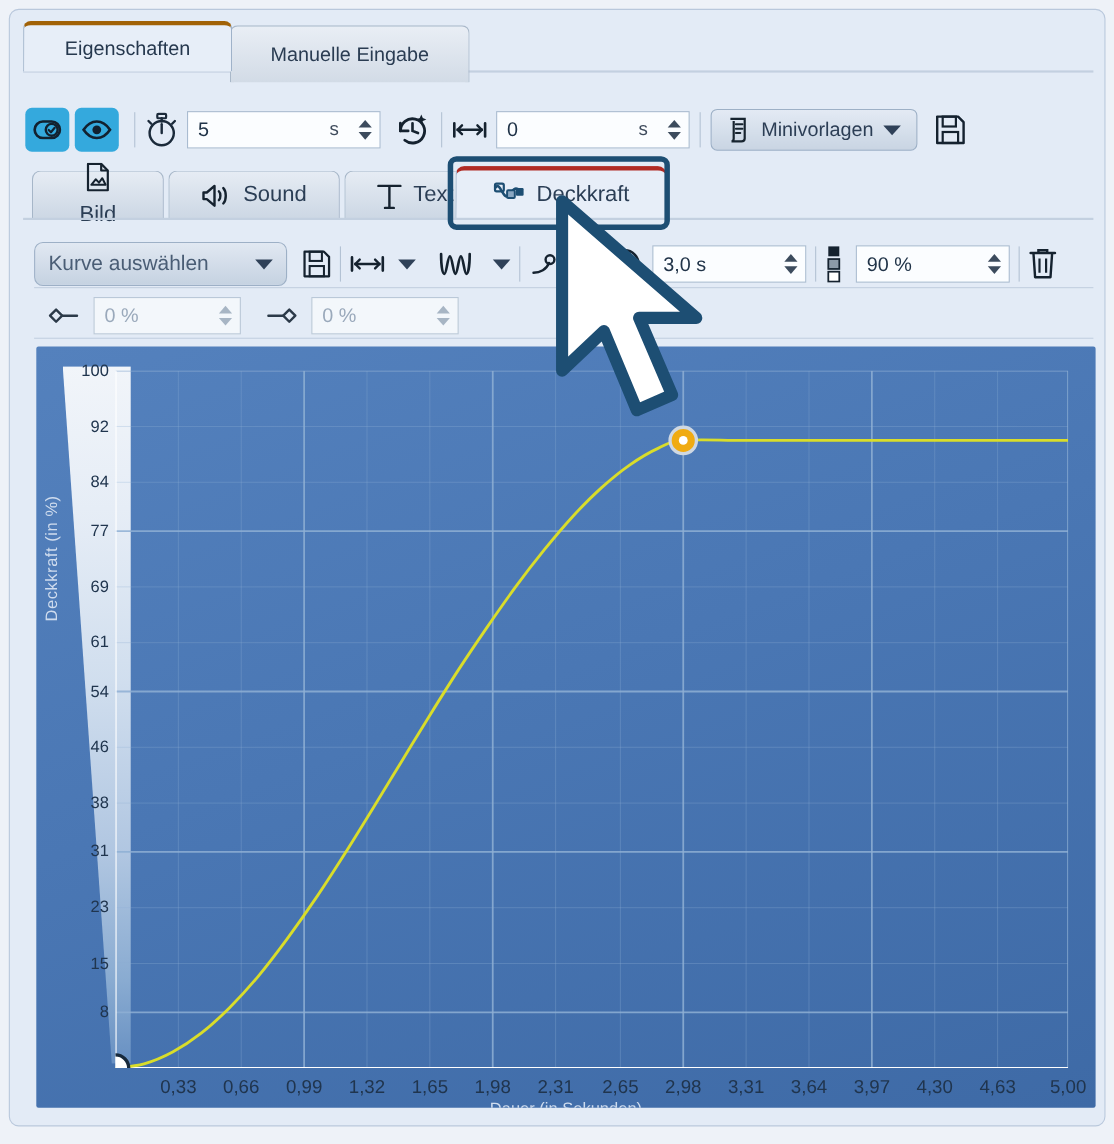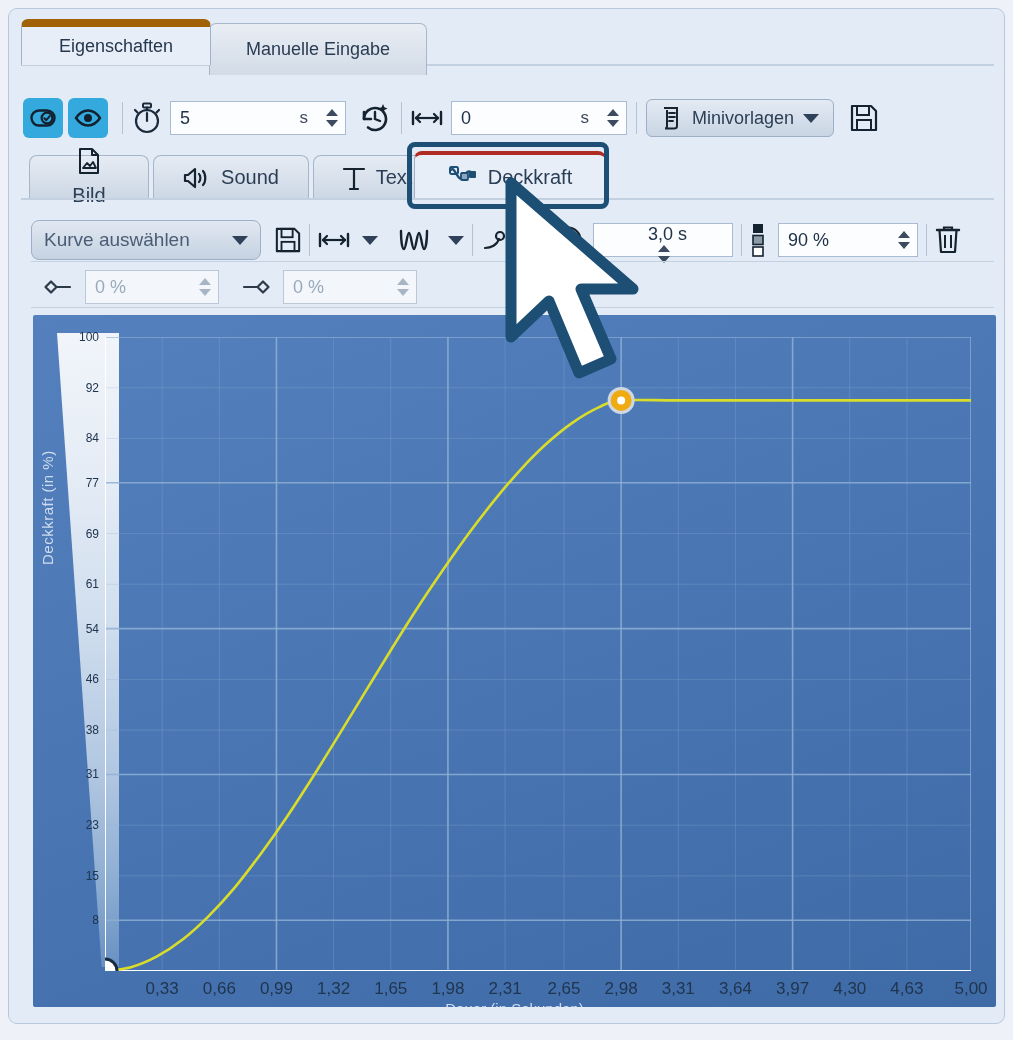--- a/index.html
+++ b/index.html
@@ -23,21 +23,21 @@
     position:absolute;top:0;height:46px;
     box-sizing:border-box;
     border-radius:7px 7px 0 0;
     font-size:18px;color:#26384e;
     display:flex;align-items:center;justify-content:center;
   }
   .toptab.active{
     left:0;width:190px;
     background:#e7eef8;
     border:1px solid #9fb2c9;border-bottom:none;
-    border-top:8px solid #a16207;
+    border-top:4px solid #a16207;
     z-index:3;
   }
   .toptab.inactive{
     left:188px;width:218px;
     background:linear-gradient(#e9eef5,#d2dbe6);
     border:1px solid #a9b8c9;border-bottom:none;
     top:4px;height:52px;
     color:#2a3c52;
     z-index:2;
   }
@@ -128,21 +128,21 @@
   .plot{position:absolute;left:72px;top:22px;width:866px;height:634px;}
   .ylabel{
     position:absolute;left:6px;top:250px;
     transform:rotate(-90deg);transform-origin:left top;
     font-size:15px;color:#cfdcee;white-space:nowrap;letter-spacing:.5px;
   }
   .xlabel{
     position:absolute;left:0;top:685px;width:963px;text-align:center;
     font-size:15px;color:#cfdcee;
   }
-  .ytick{position:absolute;right:0;font-size:12px;color:#20354e;transform:translateY(-50%);text-align:right;}
+  .ytick{position:absolute;right:0;font-size:15px;color:#20354e;transform:translateY(-50%);text-align:right;}
   .xtick{position:absolute;top:0;font-size:17px;color:#20354e;transform:translateX(-50%);}
   .wedge{
     position:absolute;left:24px;top:18px;width:62px;height:634px;
     background:linear-gradient(to bottom,#ffffff 0%,#f2f6fb 22%,#dce7f3 45%,#b9cde5 70%,#8fb0d4 88%,#6b93c4 100%);
     clip-path:polygon(0% 0%, 100% 0%, 100% 100%, 72% 100%);
     opacity:.92;
   }
 </style>
 </head>
 <body>
@@ -339,21 +339,21 @@
       </svg>
     </span>
 
     <span class="ico" style="margin-left:46px;">
       <svg width="30" height="30" viewBox="0 0 30 30">
         <circle cx="15" cy="15" r="12.5" fill="none" stroke="#15222f" stroke-width="2.2"></circle>
         <path d="M15 7v8l5 4" fill="none" stroke="#15222f" stroke-width="2.2" stroke-linecap="round" stroke-linejoin="round"></path>
       </svg>
     </span>
 
-    <div class="spin" style="width:140px;margin-left:10px;flex-direction:column;">
+    <div class="spin" style="width:140px;margin-left:10px;">
       <span class="val">3,0 s</span>
       <span class="arrows">
         <span class="ar-up"></span>
         <span class="ar-dn"></span>
       </span>
     </div>
 
     <div class="sep"></div>
 
     <span class="ico">

